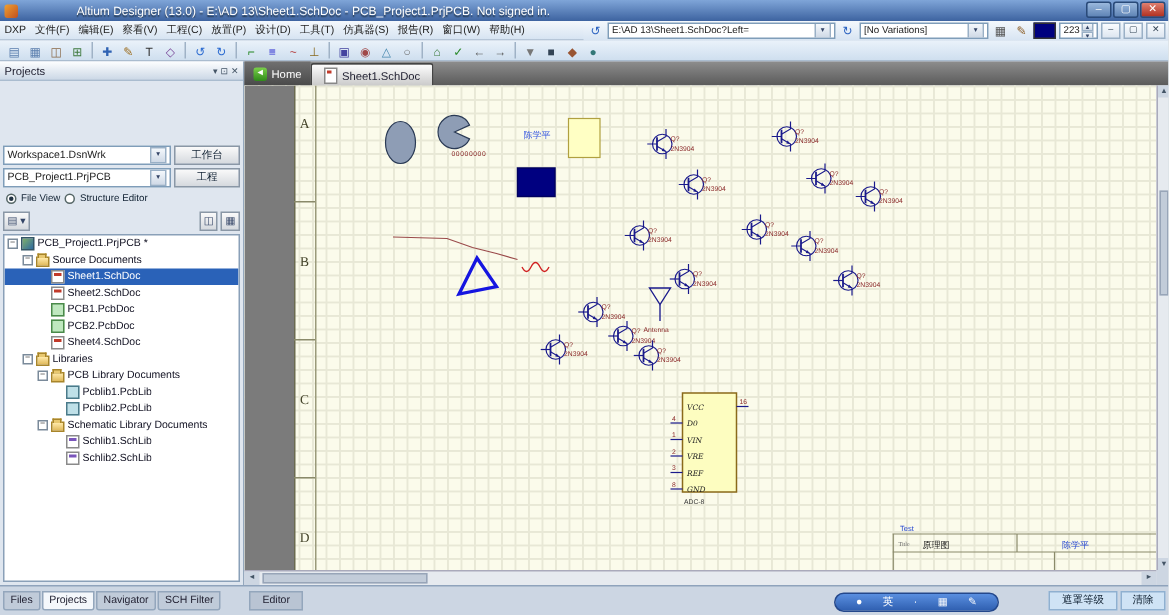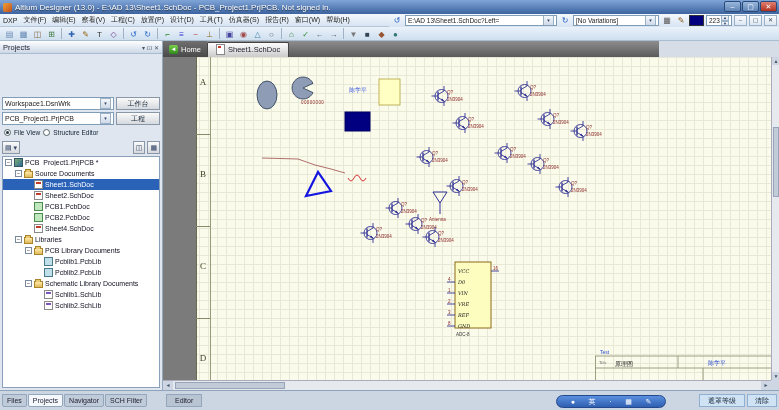--- a/index.html
+++ b/index.html
@@ -4,21 +4,21 @@
 <style>
   html,body{margin:0;padding:0;width:779px;height:410px;overflow:hidden;
     font-family:"Liberation Sans",sans-serif;background:#d6dde6;}
   #app{position:relative;width:779px;height:410px;background:#d6dde6;overflow:hidden;}
 
   
   .titlebar{position:absolute;left:0;top:0;width:779px;height:14px;
     background:linear-gradient(#7fa5d8,#456fa8 60%,#3d63a0);background:linear-gradient(#7fa5d8,#3d63a0);
     color:#fff;font-size:8px;display:flex;align-items:center;padding-left:3px;box-sizing:border-box;}
   .appicon{width:9px;height:9px;background:linear-gradient(135deg,#f0a030,#c05020);border-radius:2px;margin-right:3px;flex:none;}
-  .titletext{white-space:nowrap;overflow:hidden;text-shadow:0 1px 1px #234;}
+  .titletext{white-space:nowrap;overflow:hidden;text-shadow:0 1px 1px #234;margin-left:36px;}
   .winbtns{position:absolute;right:2px;top:1px;display:flex;gap:1px;}
   .wbtn{width:17px;height:11px;border:1px solid #2a4a78;border-radius:2px;
     background:linear-gradient(#9ab8dd,#5f84b5);color:#fff;font-size:7px;line-height:9px;text-align:center;box-sizing:border-box;}
   .wbtn.close{background:linear-gradient(#e08070,#b03020);}
 
   
   .menubar{position:absolute;left:0;top:14px;width:779px;height:13px;
     background:linear-gradient(#f4f8fc,#d7e4f2);border-bottom:1px solid #b6c6d8;box-sizing:border-box;
     display:flex;align-items:center;font-size:7px;color:#222;}
   .menu-item{padding:0 3px;white-space:nowrap;}
@@ -75,22 +75,22 @@
   .ti-folder::before{content:"";position:absolute;top:-3px;left:0;width:4px;height:2px;background:#e8c870;border:1px solid #a8852a;border-bottom:none;}
   .ti-sch{background:#fff;border:1px solid #8a8a8a;}
   .ti-sch::after{content:"";position:absolute;left:1px;top:1px;width:5px;height:2px;background:#c23a2a;}
   .ti-pcb{background:#bfe8bf;border:1px solid #4a8a4a;}
   .ti-pcblib{background:#bfe0e8;border:1px solid #4a7a8a;}
   .ti-schlib{background:#fff;border:1px solid #8a8a8a;}
   .ti-schlib::after{content:"";position:absolute;left:1px;top:1px;width:5px;height:2px;background:#7a55bb;}
   .tlabel{overflow:hidden;}
 
   
-  .tabbar{position:absolute;left:163px;top:41px;width:496px;height:16px;
-    background:linear-gradient(#8d8d8d,#5a5a5a);display:flex;align-items:center;}
+  .tabbar{position:absolute;left:163px;top:41px;width:616px;height:16px;
+    background:linear-gradient(#8d8d8d,#5a5a5a);display:flex;align-items:flex-end;}
   .hometab{height:16px;display:flex;align-items:center;gap:3px;padding:0 6px;color:#fff;font-size:7.5px;
     background:linear-gradient(#707070,#4a4a4a);}
   .homeicon{width:9px;height:9px;border-radius:2px;background:linear-gradient(#7ad04a,#2f8a1a);
     color:#fff;font-size:6px;line-height:9px;text-align:center;flex:none;}
   .doctab{height:15px;display:flex;align-items:center;gap:3px;padding:0 8px;color:#223;font-size:7.5px;
     background:linear-gradient(#fdfdfd,#cacaca);border:1px solid #444;border-bottom:none;
     border-radius:2px 2px 0 0;box-sizing:border-box;}
   .docicon{width:7px;height:9px;background:#fff;border:1px solid #888;position:relative;flex:none;}
   .docicon::after{content:"";position:absolute;left:1px;top:1px;width:3px;height:2px;background:#c23a2a;}
 

